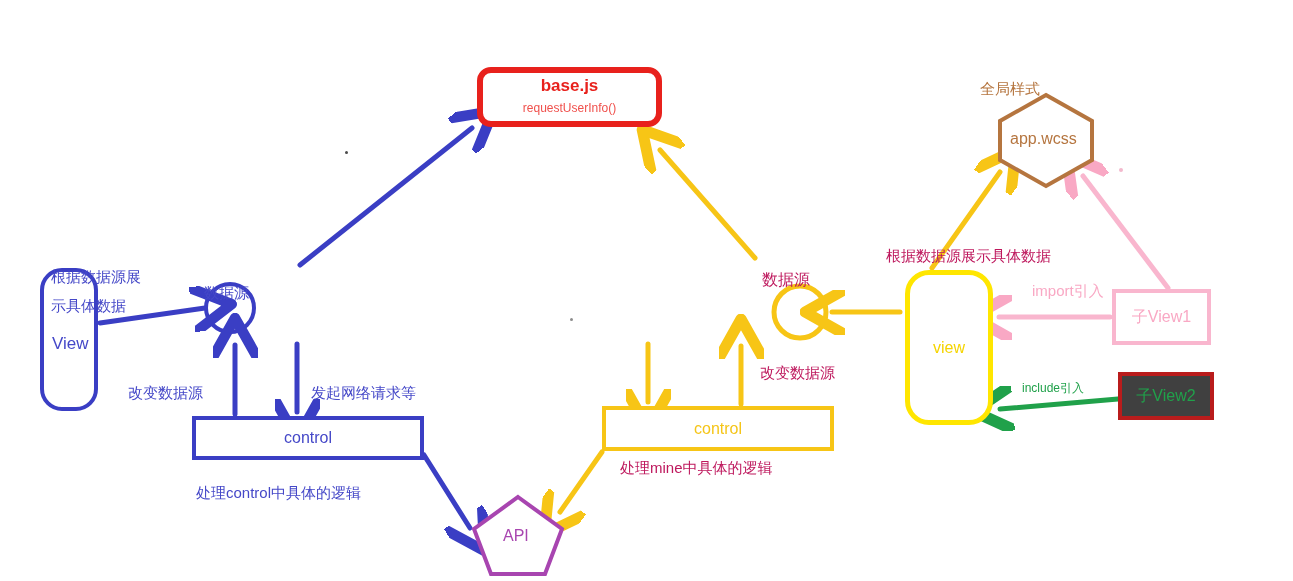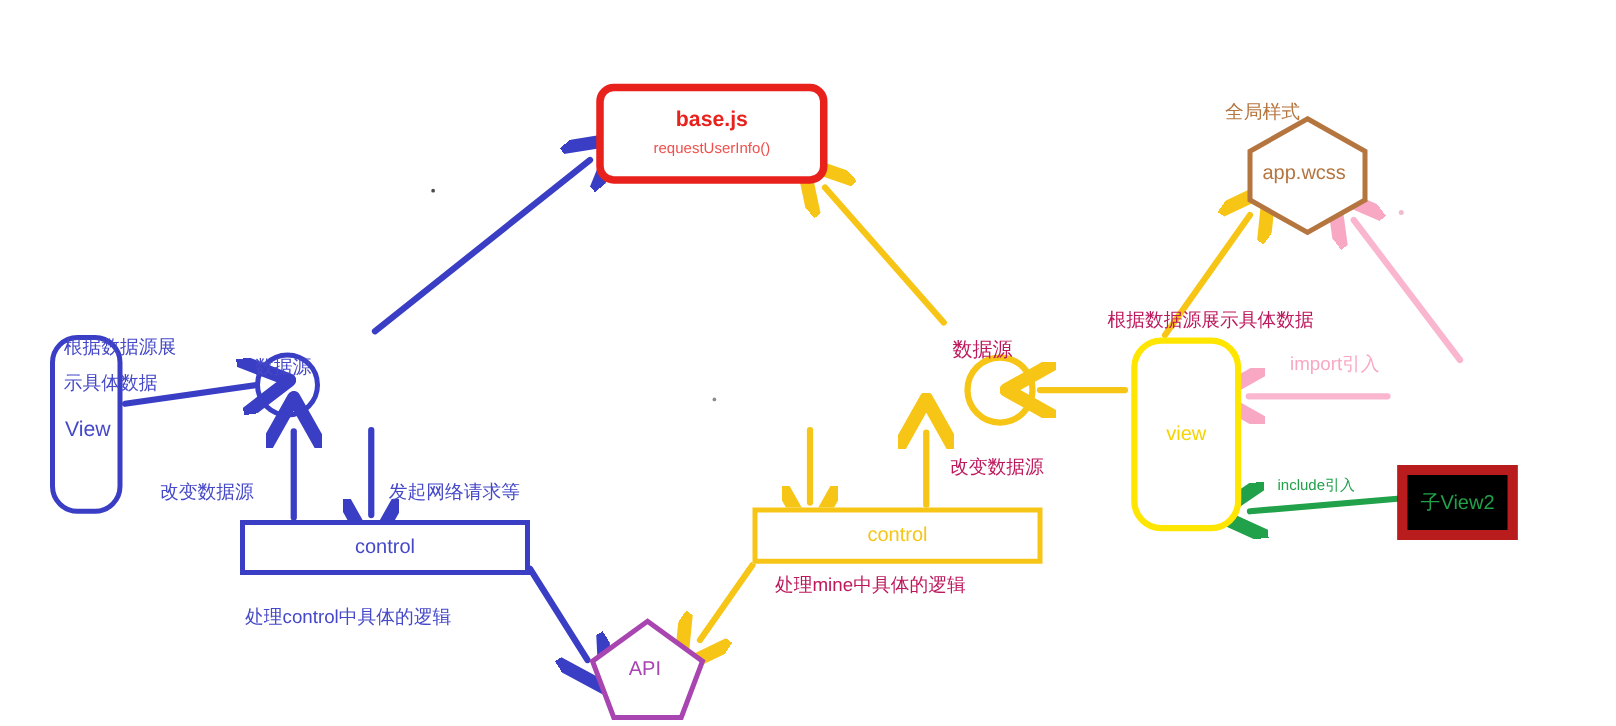--- a/index.html
+++ b/index.html
@@ -4,21 +4,21 @@
 <style>
   html,body{margin:0;padding:0;background:#ffffff;}
   body{width:1293px;height:581px;position:relative;overflow:hidden;
        font-family:"Liberation Sans","DejaVu Sans",sans-serif;}
   #stage{position:absolute;left:0;top:0;width:1293px;height:581px;}
   #vec{position:absolute;left:0;top:0;width:1293px;height:581px;}
   .node{position:absolute;box-sizing:border-box;display:flex;align-items:center;justify-content:center;}
   .lbl{position:absolute;white-space:nowrap;}
 
   
-  .box-base{left:477px;top:67px;width:185px;height:80px;border:6px solid #e8211c;border-radius:14px;background:#fff;
+  .box-base{left:477px;top:67px;width:185px;height:60px;border:6px solid #e8211c;border-radius:14px;background:#fff;
             flex-direction:column;}
   .base-t1{color:#e8211c;font-weight:bold;font-size:17px;line-height:22px;}
   .base-t2{color:#f0504c;font-size:12px;line-height:22px;}
 
   .box-index{left:195px;top:265px;width:230px;height:79px;border:4px solid #3a3ec4;background:#fff;}
   .index-title{position:absolute;left:80px;top:28px;color:#4548c8;font-weight:bold;font-size:17px;}
 
   .box-mine{left:595px;top:257px;width:240px;height:86px;border:4px solid #f7c516;background:#fff;}
   .mine-title{position:absolute;left:73px;top:31px;color:#ecb90d;font-weight:bold;font-size:17px;}
 
@@ -30,21 +30,21 @@
   .box-view-l{left:40px;top:268px;width:58px;height:143px;border:4px solid #3a3ec4;border-radius:22px;background:#fff;
               justify-content:flex-start;align-items:flex-start;}
   .view-l-t{position:absolute;left:8px;top:62px;color:#4548c8;font-size:17px;}
 
   .box-view-r{left:905px;top:270px;width:88px;height:155px;border:5px solid #ffe600;border-radius:24px;background:#fff;}
   .view-r-t{color:#f5d400;font-size:16px;}
 
   .box-sub1{left:1112px;top:289px;width:99px;height:56px;border:4px solid #f9b6ce;background:#fff;}
   .sub1-t{color:#f9a8c4;font-size:16px;}
 
-  .box-sub2{left:1118px;top:372px;width:96px;height:60px;border:8px solid #b91c1c;background:#000000;}
+  .box-sub2{left:1118px;top:372px;width:96px;height:48px;border:4px solid #b91c1c;background:#404040;}
   .sub2-t{color:#20a14a;font-size:16px;}
 
   
   .l-blue{color:#4548c8;font-size:15px;margin-top:16px;}
   .l-yellow{color:#be185d;font-size:15px;}
   .l-brown{color:#b5753f;font-size:15px;}
   .l-pink{color:#f9a8c4;font-size:15px;}
   .l-green{color:#20a14a;font-size:12px;}
   .l-wcss{color:#b5753f;font-size:16px;}
   .dot{position:absolute;border-radius:50%;}
@@ -130,20 +130,23 @@
     <span class="view-l-t">View</span>
   </div>
   <div class="lbl l-blue" style="left:51px;top:252px;">根据数据源展</div>
   <div class="lbl l-blue" style="left:51px;top:281px;">示具体数据</div>
 
   <div class="node box-view-r">
     <span class="view-r-t">view</span>
   </div>
   <div class="lbl l-yellow" style="left:886px;top:247px;">根据数据源展示具体数据</div>
 
+  <div class="node box-sub1">
+    <span class="sub1-t">子View1</span>
+  </div>
 
   <div class="node box-sub2">
     <span class="sub2-t">子View2</span>
   </div>
 
   <div class="lbl" style="left:503px;top:527px;color:#a845b0;font-size:16px;">API</div>
 
   <div class="lbl l-wcss" style="left:1010px;top:130px;">app.wcss</div>
   <div class="lbl l-brown" style="left:980px;top:80px;">全局样式</div>
 

